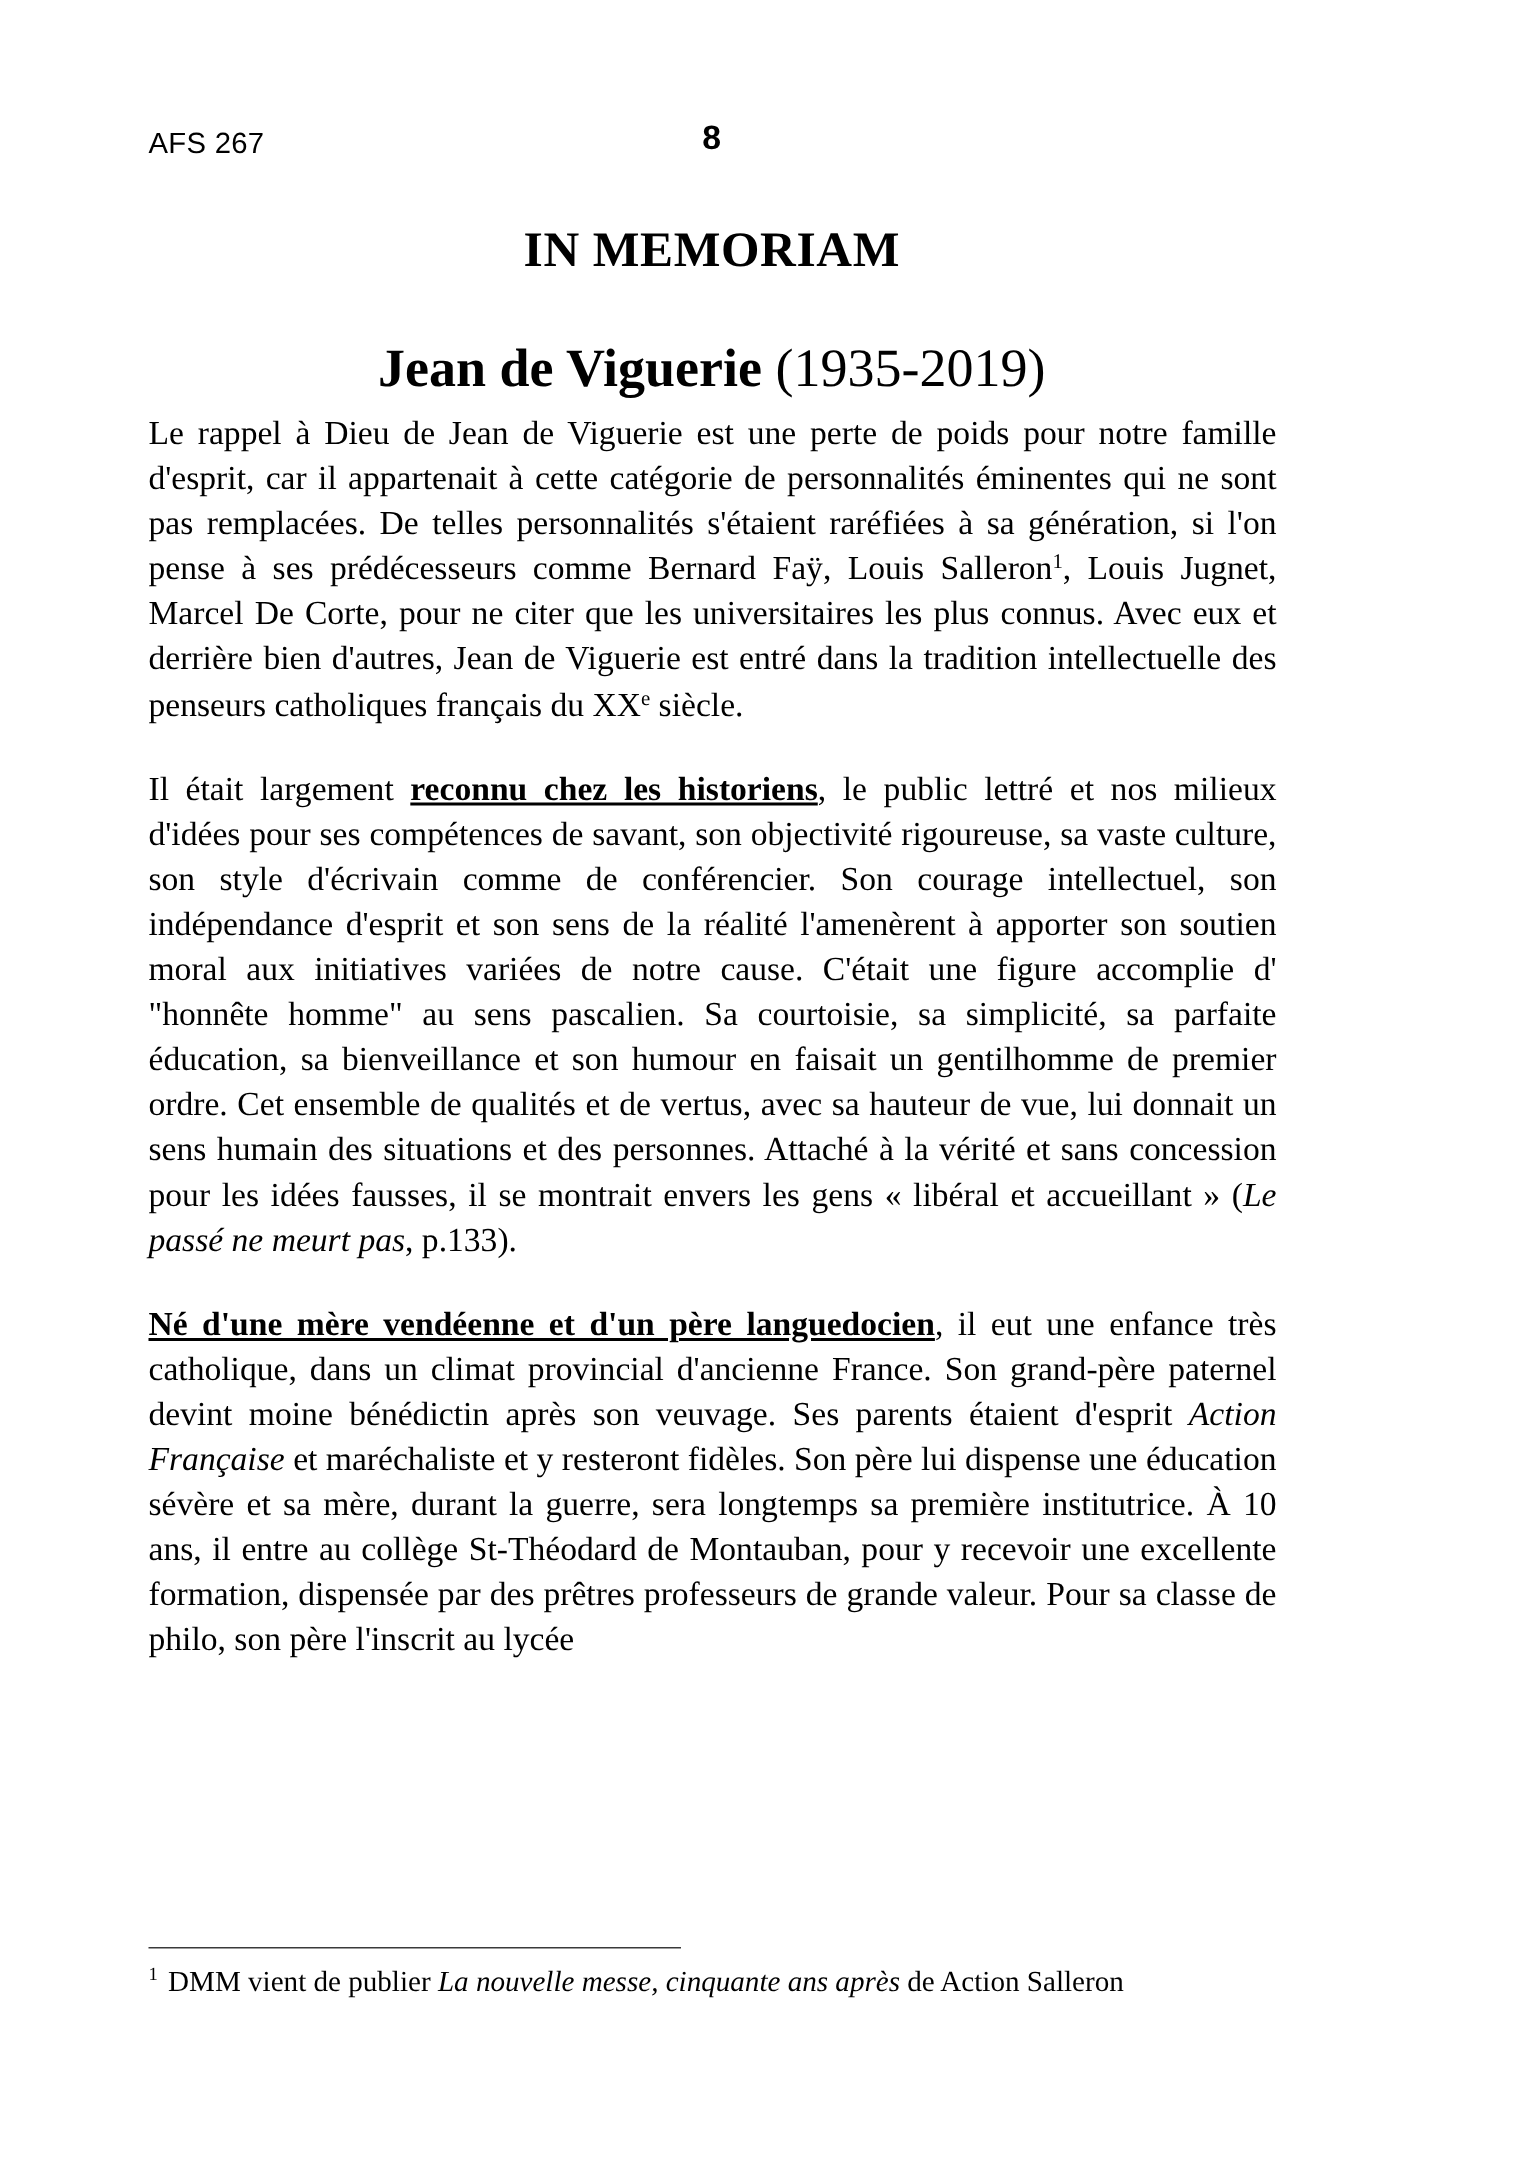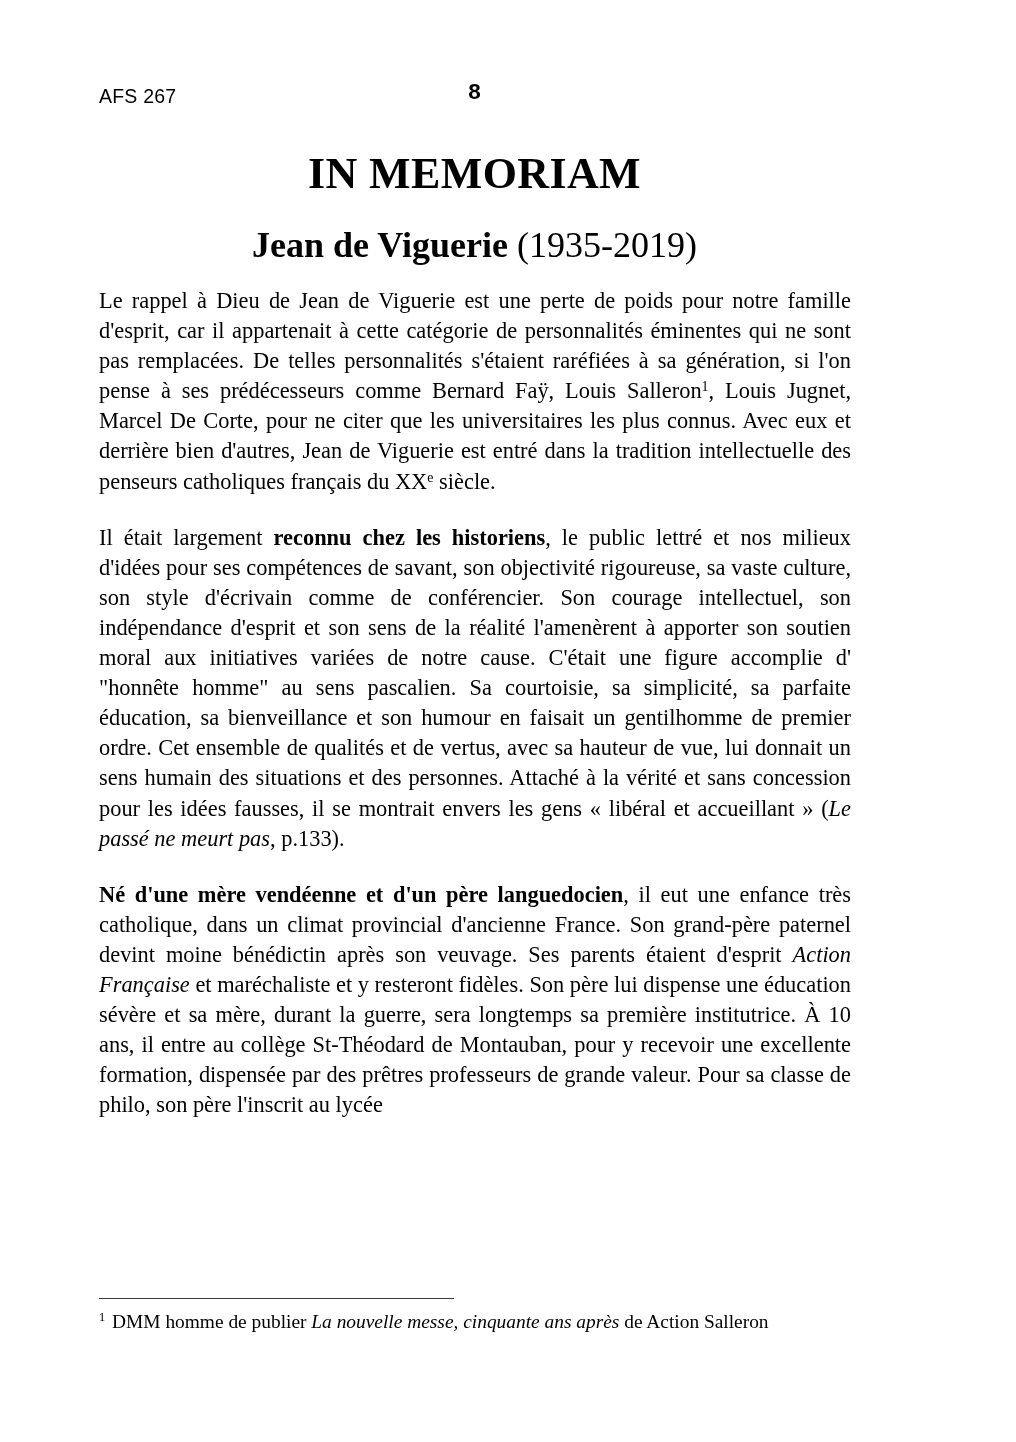--- a/index.html
+++ b/index.html
@@ -52,21 +52,21 @@
     line-height: 28px;
   }
 
   
   .doc-title {
     position: absolute;
     top: 125px;
     left: 99px;
     width: 751px;
     text-align: center;
-    font-size: 44px;
+    font-size: 33px;
     font-weight: 700;
     line-height: 40px;
     letter-spacing: 0.4px;
   }
 
   .doc-subtitle {
     position: absolute;
     top: 197px;
     left: 99px;
     width: 751px;
@@ -79,31 +79,31 @@
 
   
   .body-block {
     position: absolute;
     top: 274px;
     left: 99px;
     width: 752px;
   }
 
   .para {
-    margin: 12px 0 26px 0;
+    margin: 0 0 26px 0;
     font-size: 22.4px;
     line-height: 30.1px;
     text-align: justify;
     text-justify: inter-word;
     hyphens: none;
     -webkit-hyphens: none;
   }
   .para:last-child { margin-bottom: 0; }
 
-  .para b, .para strong { font-weight: 700; }
+  .para b, .para strong { font-weight: 700; text-decoration: underline; }
   .para i, .para em { font-style: italic; }
 
   sup {
     font-size: 0.62em;
     vertical-align: 0.52em;
     line-height: 0;
   }
 
   
   .footnote-area {
@@ -162,17 +162,17 @@
 
     <p class="para">
       <b>Né d'une mère vendéenne et d'un père languedocien</b><span>, il eut une enfance très catholique, dans un climat provincial d'ancienne France. Son grand-père paternel devint moine bénédictin après son veuvage. Ses parents étaient d'esprit </span><i>Action Française</i><span> et maréchaliste et y resteront fidèles. Son père lui dispense une éducation sévère et sa mère, durant la guerre, sera longtemps sa première institutrice. À 10 ans, il entre au collège St-Théodard de Montauban, pour y recevoir une excellente formation, dispensée par des prêtres professeurs de grande valeur. Pour sa classe de philo, son père l'inscrit au lycée</span>
     </p>
 
   </div>
 
   <div class="footnote-area">
     <div class="footnote-rule"></div>
     <p class="footnote">
-      <sup>1</sup><span> DMM homme de publier </span><i>La nouvelle messe, cinquante ans après</i><span> de Action Salleron</span>
+      <sup>1</sup><span> DMM vient de publier </span><i>La nouvelle messe, cinquante ans après</i><span> de Action Salleron</span>
     </p>
   </div>
 
 </div>
 
 </body></html>

